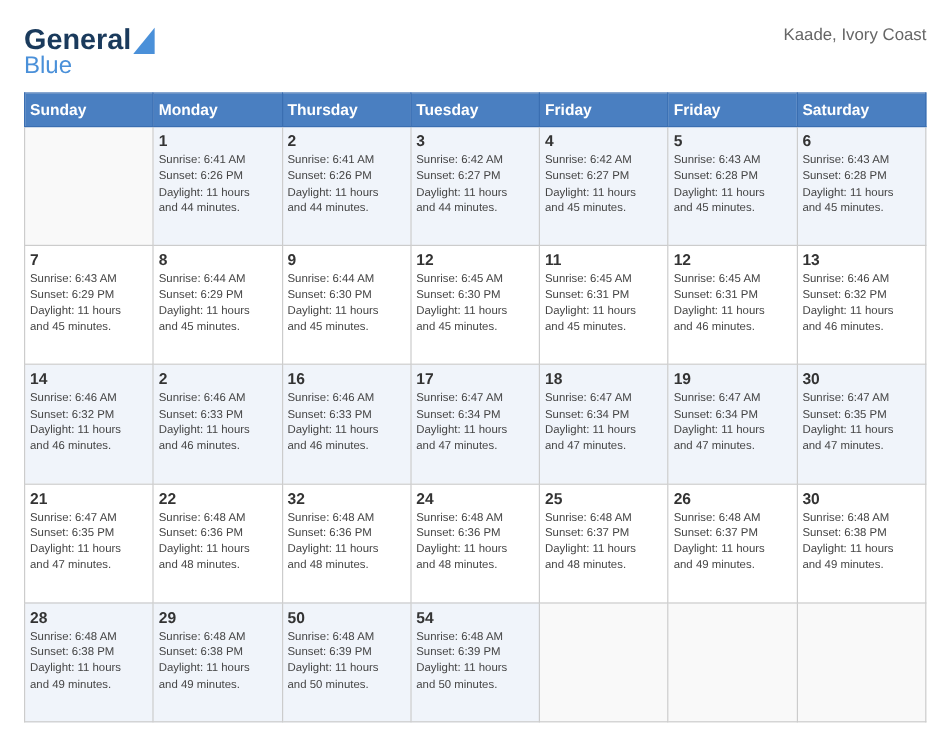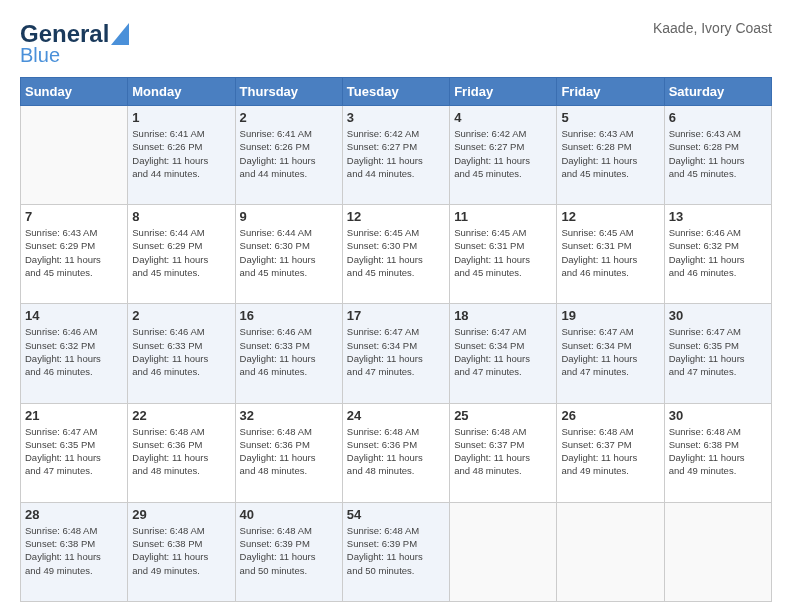--- a/index.html
+++ b/index.html
@@ -383,21 +383,21 @@
           <td>
             <div class="day-number">29</div>
             <div class="day-info">
               <div>Sunrise: 6:48 AM</div>
               <div>Sunset: 6:38 PM</div>
               <div>Daylight: 11 hours</div>
               <div>and 49 minutes.</div>
             </div>
           </td>
           <td>
-            <div class="day-number">40</div>
+            <div class="day-number">50</div>
             <div class="day-info">
               <div>Sunrise: 6:48 AM</div>
               <div>Sunset: 6:39 PM</div>
               <div>Daylight: 11 hours</div>
               <div>and 50 minutes.</div>
             </div>
           </td>
           <td>
             <div class="day-number">54</div>
             <div class="day-info">

